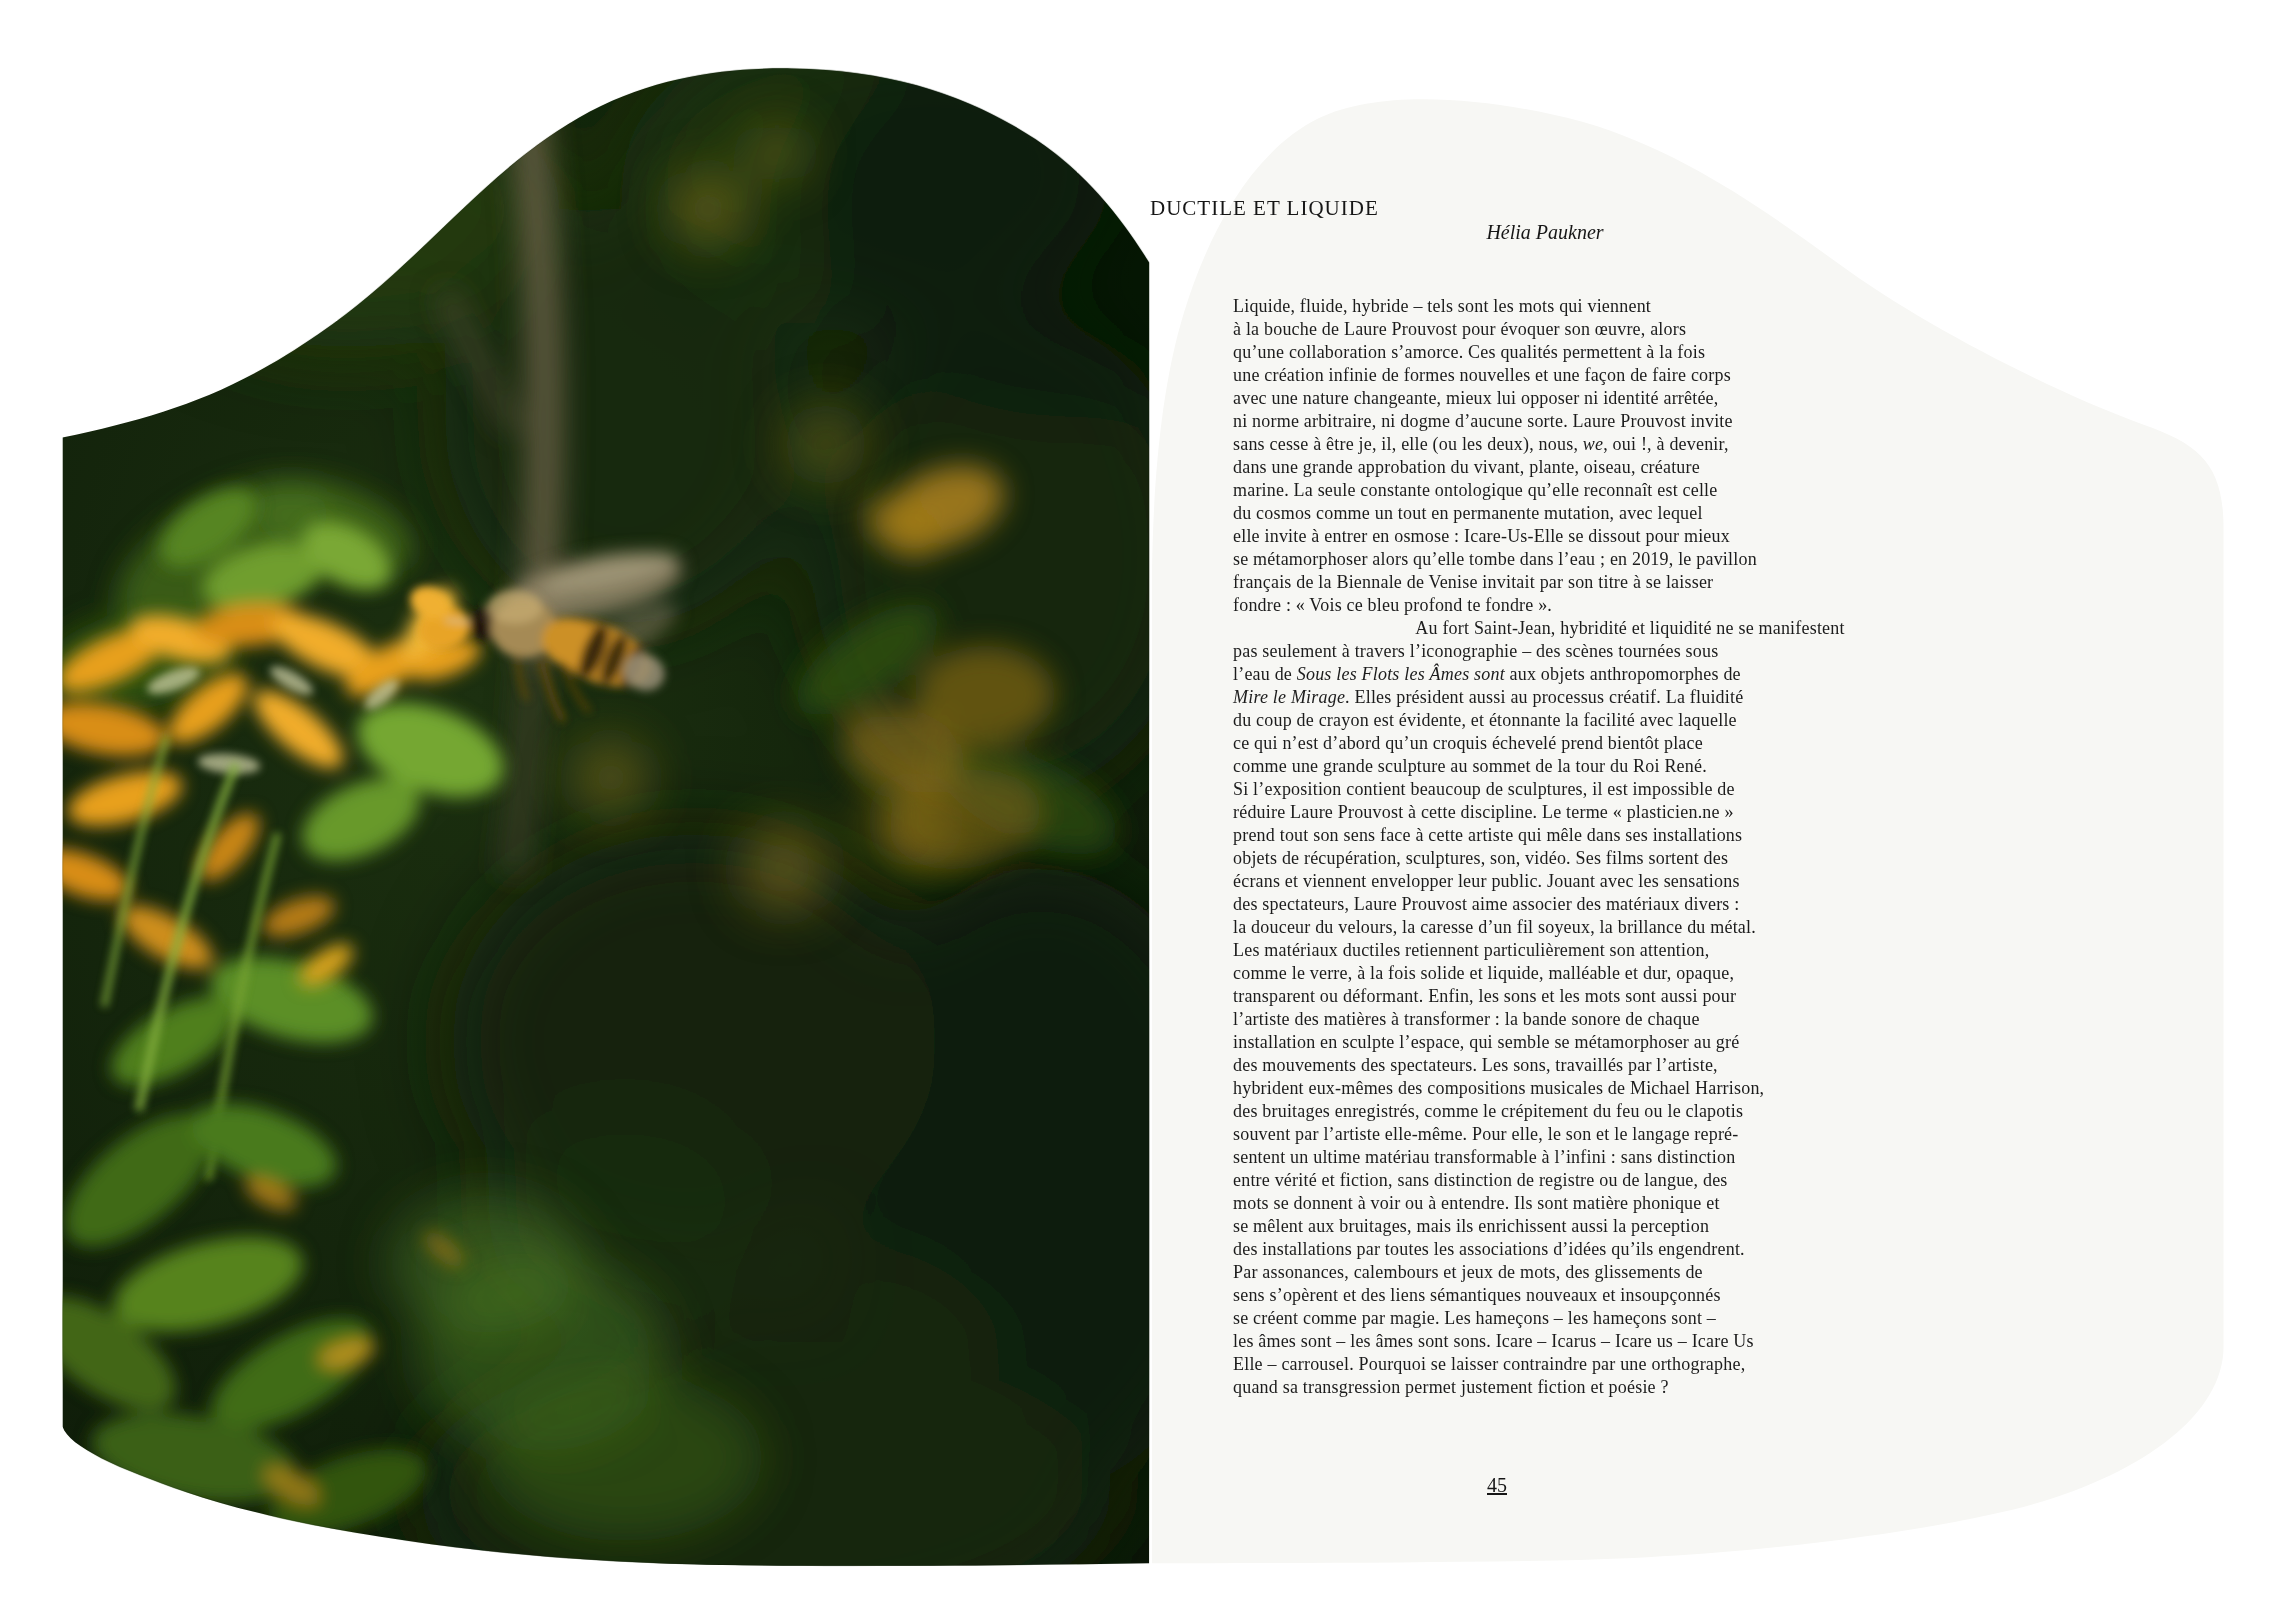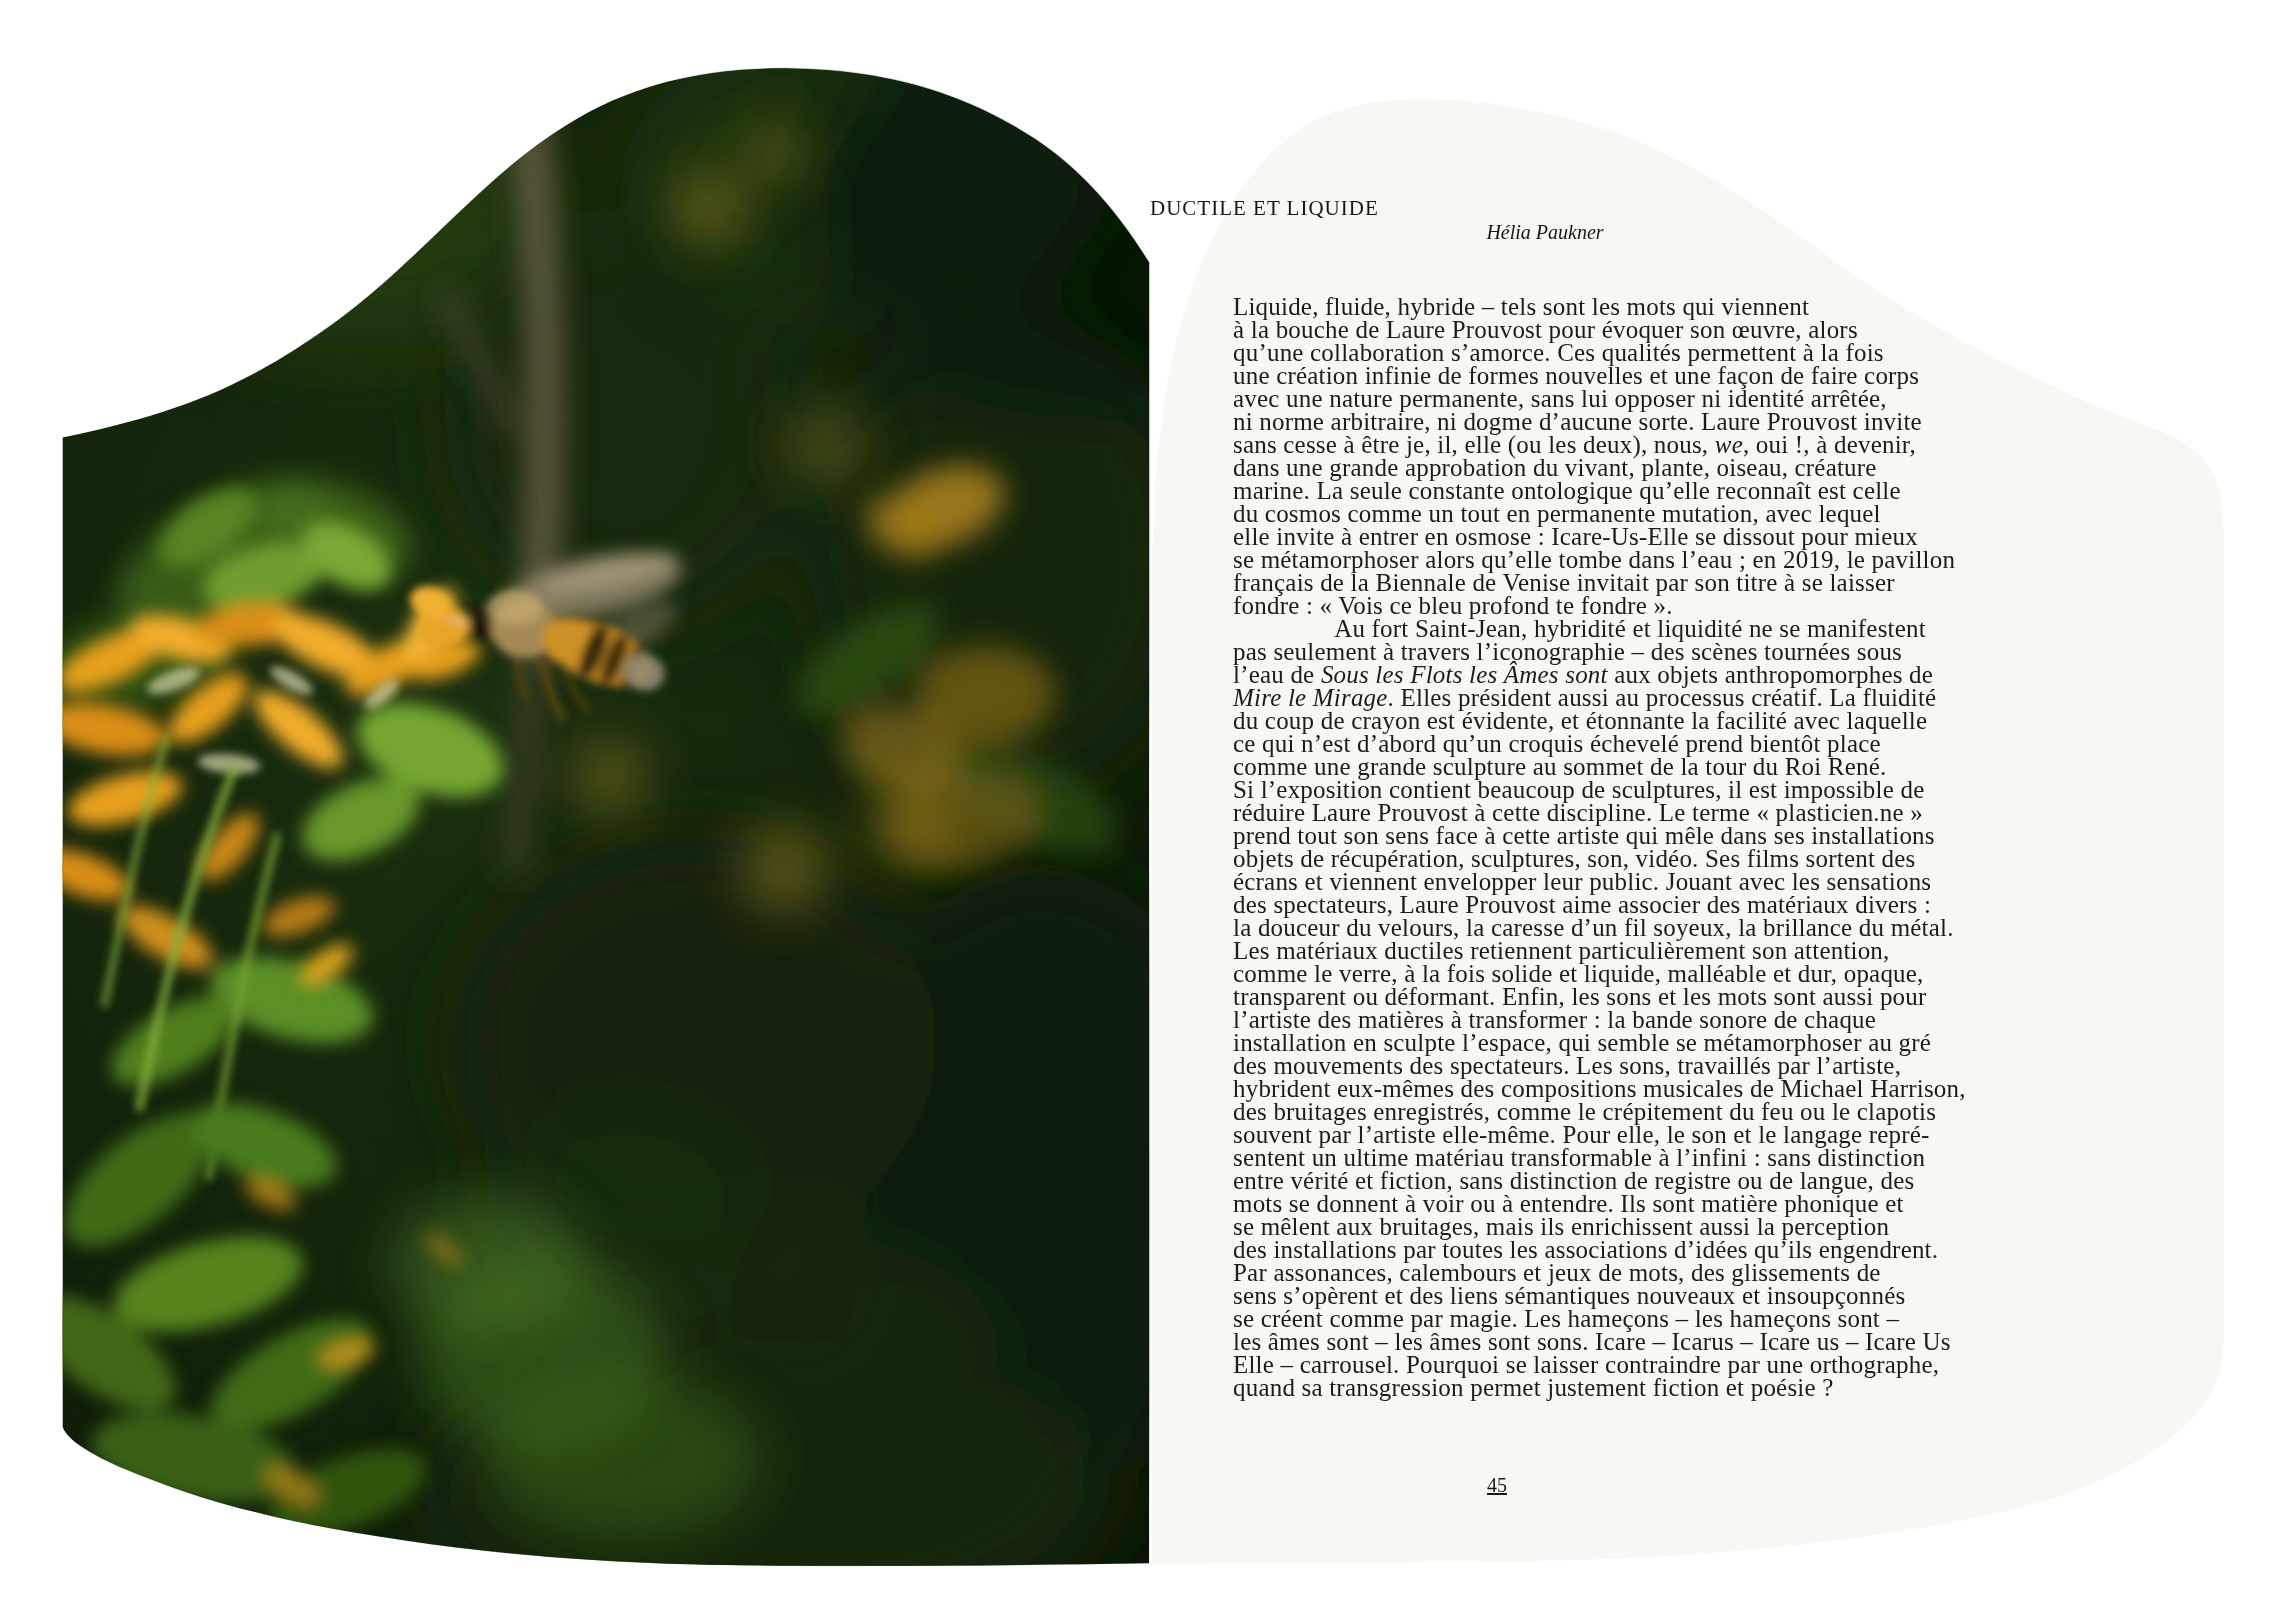--- a/index.html
+++ b/index.html
@@ -18,21 +18,21 @@
     font-size:21px;line-height:26px;letter-spacing:1px;
     color:#161616;white-space:pre;
   }
   .article-author{
     position:absolute;left:1198px;top:221px;width:694px;
     text-align:center;font-style:italic;
     font-size:20px;line-height:23.6px;color:#161616;white-space:pre;
   }
   .body-text{
     position:absolute;left:1233px;top:295px;width:736px;
-    font-size:25px;letter-spacing:0.2px;color:#1c1c1c;
+    font-size:18px;letter-spacing:0.2px;color:#1c1c1c;
   }
   .body-text .line{
     height:23px;line-height:23px;white-space:pre;
   }
   .body-text .line.ind{padding-left:58px;text-align:center;}
   .it{font-style:italic;}
   .page-number{
     position:absolute;left:1150px;top:1474px;width:694px;
     text-align:center;font-size:20px;line-height:23.6px;color:#161616;text-decoration:underline;
   }
@@ -224,21 +224,21 @@
     </g>
   </svg>
 
   <div class="article-title">DUCTILE ET LIQUIDE</div>
   <div class="article-author">Hélia Paukner</div>
   <div class="body-text">
       <div class="line"><span>Liquide, fluide, hybride – tels sont les mots qui viennent</span></div>
       <div class="line"><span>à la bouche de Laure Prouvost pour évoquer son œuvre, alors</span></div>
       <div class="line"><span>qu’une collaboration s’amorce. Ces qualités permettent à la fois</span></div>
       <div class="line"><span>une création infinie de formes nouvelles et une façon de faire corps</span></div>
-      <div class="line"><span>avec une nature permanente, sans lui opposer ni identité arrêtée,</span></div>
+      <div class="line"><span>avec une nature changeante, mieux lui opposer ni identité arrêtée,</span></div>
       <div class="line"><span>ni norme arbitraire, ni dogme d’aucune sorte. Laure Prouvost invite</span></div>
       <div class="line"><span>sans cesse à être je, il, elle (ou les deux), nous, </span><span class="it">we</span><span>, oui !, à devenir,</span></div>
       <div class="line"><span>dans une grande approbation du vivant, plante, oiseau, créature</span></div>
       <div class="line"><span>marine. La seule constante ontologique qu’elle reconnaît est celle</span></div>
       <div class="line"><span>du cosmos comme un tout en permanente mutation, avec lequel</span></div>
       <div class="line"><span>elle invite à entrer en osmose : Icare-Us-Elle se dissout pour mieux</span></div>
       <div class="line"><span>se métamorphoser alors qu’elle tombe dans l’eau ; en 2019, le pavillon</span></div>
       <div class="line"><span>français de la Biennale de Venise invitait par son titre à se laisser</span></div>
       <div class="line"><span>fondre : « Vois ce bleu profond te fondre ».</span></div>
       <div class="line ind"><span>Au fort Saint-Jean, hybridité et liquidité ne se manifestent</span></div>

